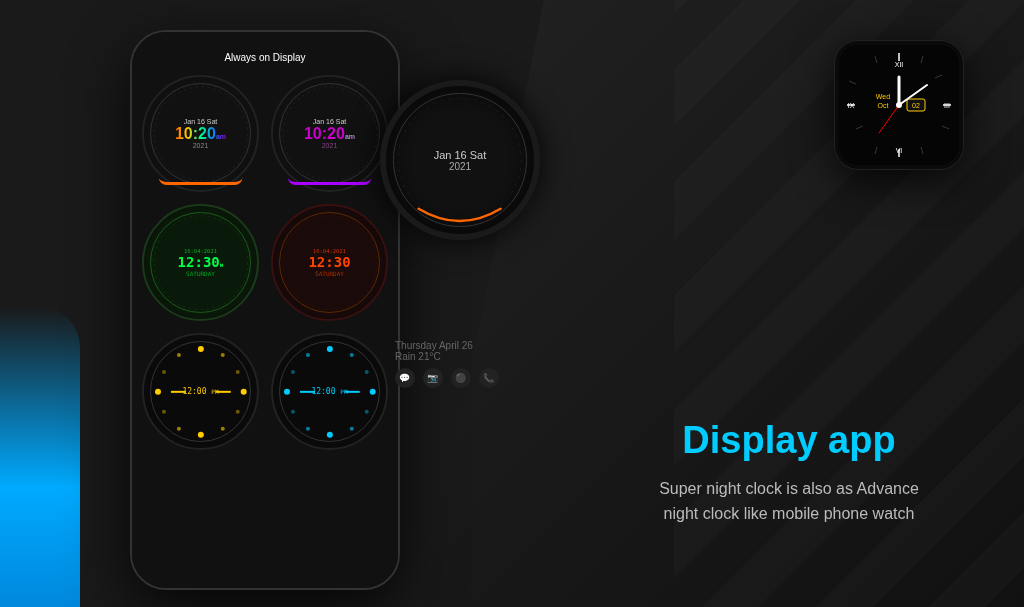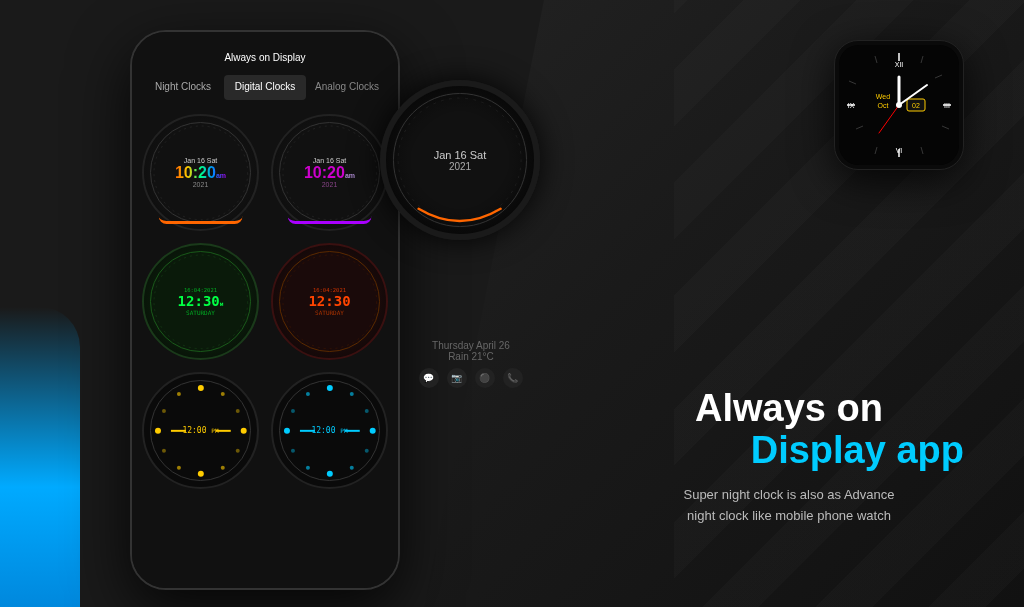--- a/index.html
+++ b/index.html
@@ -305,24 +305,22 @@
       font-size: 10px;
       color: #aaa;
     }
 
     
     .phone-info {
       position: absolute;
       left: 395px;
       top: 340px;
       z-index: 5;
-      text-align: center;
       color: #666;
       font-size: 10px;
-      margin-left: 24px;
     }
 
     .phone-icons-row {
       display: flex;
       gap: 8px;
       margin-top: 6px;
       justify-content: center;
     }
 
     .phone-icon-circle {
@@ -386,46 +384,40 @@
       font-weight: 900;
       line-height: 1.1;
     }
 
     .heading-white {
       color: white;
     }
 
     .heading-cyan {
       color: #00ccff;
-      text-align: right;
     }
 
     .sub-text {
       margin-top: 14px;
-      font-size: 13px;
+      font-size: 16px;
       color: #bbb;
       line-height: 1.6;
     }
   </style>
 </head>
 <body>
 
 <div class="bg-diagonal"></div>
 <div class="bg-diagonal-lines"></div>
 <div class="blue-accent"></div>
 
 <div class="phone-mockup">
   <div class="phone-screen">
     <div class="phone-title">Always on Display</div>
 
-    <div class="tab-bar">
-      <div class="tab">Night Clocks</div>
-      <div class="tab active">Digital Clocks</div>
-      <div class="tab">Analog Clocks</div>
-    </div>
 
     <div class="clock-grid">
 
       <div class="clock-item clock-1">
         <div class="clock-inner">
 
           <svg style="position:absolute;inset:0;width:100%;height:100%;" viewBox="0 0 100 100">
             <circle cx="50" cy="50" r="47" fill="none" stroke="#333" stroke-width="0.5" stroke-dasharray="2 4"></circle>
           </svg>
           <div class="clock-date">Jan 16 Sat</div>
@@ -589,19 +581,18 @@
 
       <line x1="60" y1="60" x2="40" y2="88" stroke="red" stroke-width="1" stroke-linecap="round"></line>
 
       <circle cx="60" cy="60" r="3" fill="white"></circle>
     </svg>
   </div>
 </div>
 
 <div class="text-section">
   <div class="main-heading">
-    <div class="heading-white">Always on</div>
     <div class="heading-cyan">Display app</div>
   </div>
   <div class="sub-text">
     Super night clock is also as Advance<br>night clock like mobile phone watch
   </div>
 </div>
 
 </body></html>

